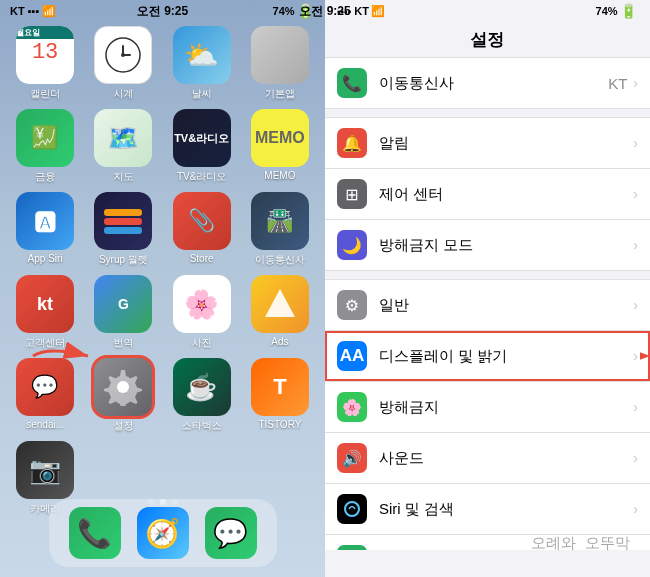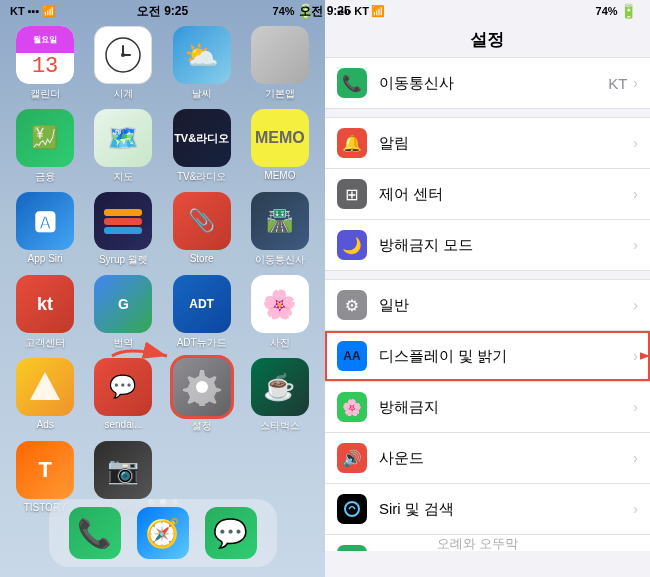--- a/index.html
+++ b/index.html
@@ -225,21 +225,21 @@
       pointer-events: none;
       z-index: 10;
     }
 
     
     .si-carrier { background: #27ae60; color: white; }
     .si-alerts { background: #e74c3c; color: white; }
     .si-control { background: #636366; color: white; }
     .si-donotdisturb { background: #5856d6; color: white; }
     .si-general { background: #8e8e93; color: white; }
-    .si-display { background: #007aff; color: #0f172a; font-size: 12px; font-weight: 700; border-radius: 6px; }
+    .si-display { background: #007aff; color: #ffffff; font-size: 17px; font-weight: 700; }
     .si-wallpaper { background: #34c759; color: white; }
     .si-sound { background: #e74c3c; color: white; }
     .si-touchid { background: #27ae60; color: white; }
 
     .watermark {
       position: absolute;
       bottom: 20px;
       right: 10px;
       font-size: 13px;
       color: rgba(0,0,0,0.4);
@@ -250,27 +250,26 @@
       display: flex;
       flex-direction: column;
       align-items: center;
       background: white;
       width: 100%;
       height: 100%;
       border-radius: 13px;
     }
 
     .cal-header {
-      background: #d946ef;
+      background: #0f766e;
       width: 100%;
       border-radius: 13px 13px 0 0;
-      text-align: center;
       font-size: 8px;
       color: white;
-      padding: 8px 0;
+      padding: 1px 0;
     }
 
     .cal-date {
       font-size: 22px;
       color: #e74c3c;
       font-weight: 300;
       line-height: 1.3;
       font-family: Liberation Mono, monospace;
     }
 
@@ -410,26 +409,20 @@
       <div class="app-icon icon-kt">
         <span style="font-size:18px;font-weight:bold;">kt</span>
       </div>
       <span class="app-label">고객센터</span>
     </div>
     <div class="app-item">
       <div class="app-icon icon-translate">
         <span style="font-size:14px;font-weight:bold;color:white;">G</span>
       </div>
       <span class="app-label">번역</span>
-    </div>
-    <div class="app-item">
-      <div class="app-icon icon-adt">
-        <span style="font-size:12px;font-weight:bold;color:white;">ADT</span>
-      </div>
-      <span class="app-label">ADT뉴가드</span>
     </div>
 
     <div class="app-item">
       <div class="app-icon" style="background:white;">
         <span style="font-size:28px;">🌸</span>
       </div>
       <span class="app-label">사진</span>
     </div>
     <div class="app-item">
       <div class="app-icon" style="background:linear-gradient(135deg,#f9ca24,#f0932b);">
@@ -598,14 +591,14 @@
         <div class="row-icon si-touchid" style="background:#27ae60;border-radius:7px;width:30px;height:30px;display:flex;align-items:center;justify-content:center;margin-right:12px;flex-shrink:0;">
           
         </div>
         <span class="row-text">Touch ID 및 암호</span>
 
       </div>
 
     </div>
   </div>
 
-  <div class="watermark" style="position:relative;text-align:center;padding:4px 10px;font-size:13px;color:rgba(0,0,0,0.35);">오례와 오뚜막</div>
+  <div class="watermark" style="position:relative;text-align:right;padding:4px 10px;font-size:15px;color:rgba(0,0,0,0.35);font-family:Liberation Mono, monospace;">오례와 오뚜막</div>
 </div>
 
 </body></html>

